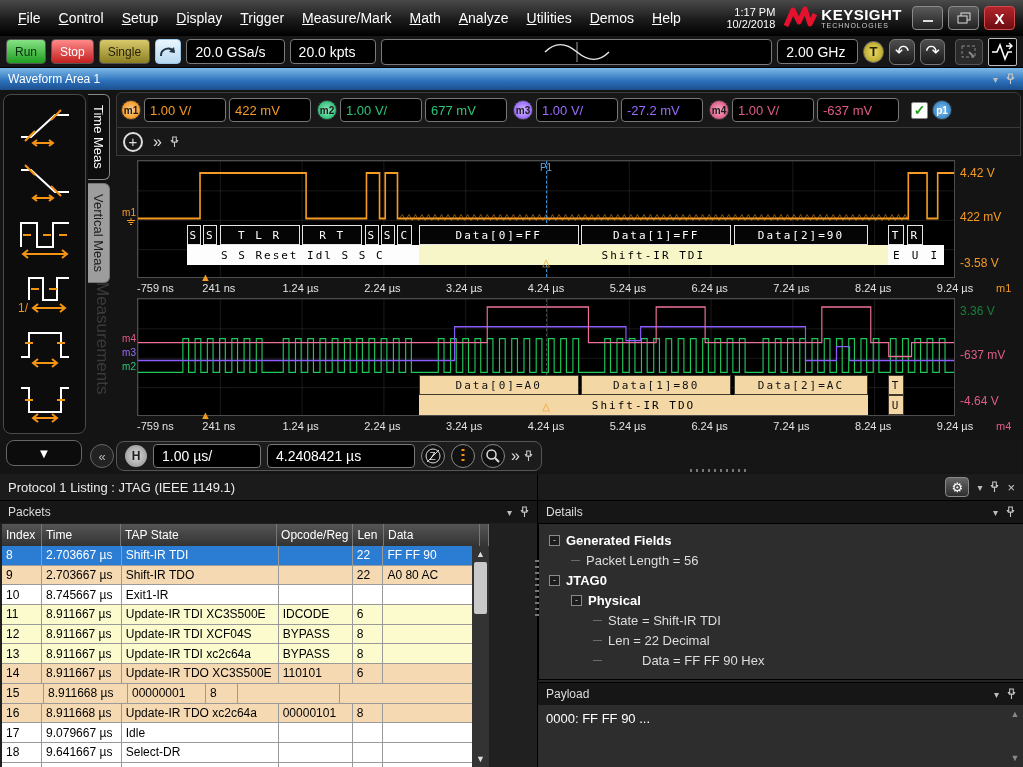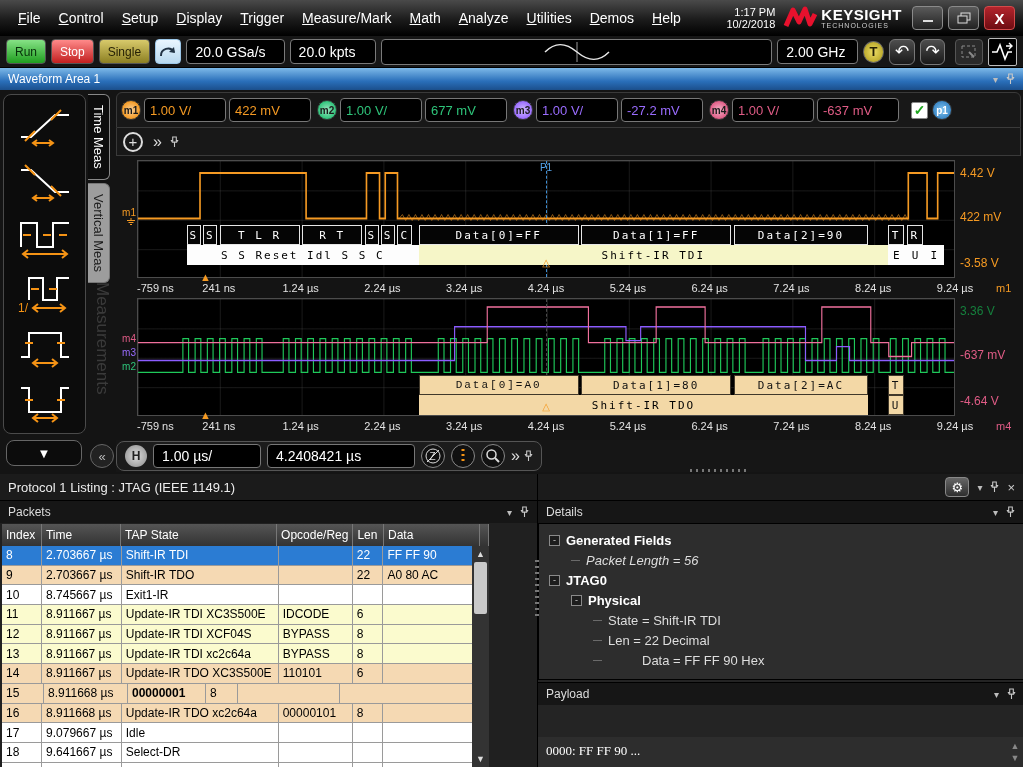--- a/index.html
+++ b/index.html
@@ -145,21 +145,21 @@
            color:#fff;font-size:13px;display:flex;align-items:center;justify-content:center;}
   #tree{position:absolute;left:0;top:49px;width:486px;height:157px;background:#2d2d2d;border:1px solid #000;
         padding:6px 0;overflow:hidden;font-size:13px;color:#dedede;}
   .trow{height:20px;display:flex;align-items:center;gap:6px;}
   .trow .b{font-weight:bold;color:#fff;}
   .exp{width:11px;height:11px;border:1px solid #8a8a8a;background:#1d1d1d;color:#ccc;font-size:9px;line-height:9px;
        display:flex;align-items:center;justify-content:center;}
   .dash{width:9px;border-top:1px solid #6a6a6a;}
   #payhead{position:absolute;left:0;top:208px;width:486px;}
   #paybody{position:absolute;left:0;top:231px;width:486px;bottom:0;background:#2d2d2d;
-           font-family:Liberation Serif, serif;font-size:13px;color:#fff;padding:6px 8px;margin-top:32px;}
+           font-family:Liberation Sans, sans-serif;font-size:13px;color:#fff;padding:6px 8px;}
   #payscroll{position:absolute;right:2px;top:0;bottom:0;width:14px;display:flex;flex-direction:column;
              justify-content:space-between;align-items:center;padding:4px 0;color:#888;font-size:9px;}
   #vsplitdots{position:absolute;left:535px;top:560px;width:4px;height:60px;
               background:repeating-linear-gradient(#777 0 2px,transparent 2px 6px);}
   #hsplitdots{position:absolute;left:690px;top:469px;width:60px;height:3px;
               background:repeating-linear-gradient(90deg,#777 0 2px,transparent 2px 6px);}
   .pin svg{display:block;}
 </style>
 </head>
 <body>
@@ -400,21 +400,21 @@
   <div class="vlab" style="top:256px;color:#f59a23">-3.58 V</div>
 
   <div id="plot2" class="plot">
     <svg viewBox="0 0 1000 117" preserveAspectRatio="none">
       <path id="trace2g" fill="none" stroke="#1fc95a" stroke-width="1.4" d="M0,74 H55 V40 H62 V74 H70 V40 H77 V74 H85 V40 H92 V74 H100 V40 H107 V74 H115 V40 H122 V74 H130 V40 H137 V74 H145 V40 H152 V74 H178 H178 V40 H185 V74 H193 V40 H200 V74 H208 V40 H215 V74 H223 V40 H230 V74 H238 V40 H245 V74 H253 V40 H260 V74 H268 V40 H275 V74 H283 V40 H290 V74 H298 V40 H305 V74 H313 V40 H320 V74 H328 V40 H335 V74 H368 H368 V40 H375 V74 H383 V40 H390 V74 H398 V40 H405 V74 H413 V40 H420 V74 H428 V40 H435 V74 H443 V40 H450 V74 H458 V40 H465 V74 H473 V40 H480 V74 H488 V40 H495 V74 H503 V40 H510 V74 H518 V40 H525 V74 H533 V40 H540 V74 H572 H572 V40 H579 V74 H587 V40 H594 V74 H602 V40 H609 V74 H617 V40 H624 V74 H632 V40 H639 V74 H647 V40 H654 V74 H662 V40 H669 V74 H677 V40 H684 V74 H692 V40 H699 V74 H707 V40 H714 V74 H722 V40 H729 V74 H737 V40 H744 V74 H766 H766 V40 H773 V74 H781 V40 H788 V74 H796 V40 H803 V74 H811 V40 H818 V74 H826 V40 H833 V74 H841 V40 H848 V74 H856 V40 H863 V74 H871 V40 H878 V74 H886 V40 H893 V74 H901 V40 H908 V74 H922 H922 V40 H929 V74 H937 V40 H944 V74 H952 V40 H959 V74 H967 V40 H974 V74 H982 V40 H989 V74 H1000"></path>
       <path id="trace2p" fill="none" stroke="#8c5cff" stroke-width="1.4" d="M0,62 H388 V28 H598 V42 H616 V28 H818 V62 H856 V48 H872 V62 H1000"></path>
       <path id="trace2k" fill="none" stroke="#f0709d" stroke-width="1.4" d="M0,44 H428 V8 H552 V44 H635 V8 H695 V44 H838 V8 H898 V44 H920 V58 H948 V44 H1000"></path>
     </svg>
     <div class="grayline"></div>
     <div class="decode" id="dec2a" style="top:76px">
-        <div class="seg tanbox" style="left: 34.4%; width: 19.6%; font-family: Liberation Mono, monospace;">Data[0]=A0</div>
+        <div class="seg tanbox" style="left: 34.4%; width: 19.6%;">Data[0]=A0</div>
         <div class="seg tanbox" style="left: 54.3%; width: 18.4%;">Data[1]=80</div>
         <div class="seg tanbox" style="left: 73%; width: 16.5%;">Data[2]=AC</div>
         <div class="seg tanbox" style="left: 91.9%; width: 2%;">T</div>
       </div>
     <div class="decode" id="dec2b" style="top:96px">
         <div class="seg tan" style="left: 34.4%; width: 55.1%;">Shift-IR TDO</div>
         <div class="seg tanbox" style="left: 91.9%; width: 2%;">U</div>
       </div>
     <div class="tri-h" style="left:50%;bottom:4px;transform:translateX(-50%);z-index:3">△</div>
   </div>
@@ -556,21 +556,21 @@
             <div class="c" style="width: 84px;">8.911667 µs</div>
             <div class="c" style="width: 166px;">Update-IR TDO XC3S500E</div>
             <div class="c" style="width: 78px;">110101</div>
             <div class="c" style="width: 32px;">6</div>
             <div class="c" style="width: 102px;"></div>
             <div class="c" style="flex: 1 1 0%;"></div>
           </div>
           <div class="prow tdo">
             <div class="c" style="width: 42px;">15</div>
             <div class="c" style="width: 84px;">8.911668 µs</div>
-            <div class="c" style="width: 78px; font-weight: bold;">00000001</div>
+            <div class="c" style="width: 78px;">00000001</div>
             <div class="c" style="width: 32px;">8</div>
             <div class="c" style="width: 102px;"></div>
             <div class="c" style="flex: 1 1 0%;"></div>
           </div>
           <div class="prow tdo">
             <div class="c" style="width: 42px;">16</div>
             <div class="c" style="width: 84px;">8.911668 µs</div>
             <div class="c" style="width: 166px;">Update-IR TDO xc2c64a</div>
             <div class="c" style="width: 78px;">00000101</div>
             <div class="c" style="width: 32px;">8</div>
@@ -633,21 +633,21 @@
               <path d="M3 1 H7 V5 H8.4 L7.4 6.6 H2.6 L1.6 5 H3 Z M5 6.6 V12" stroke="#c8c8c8" stroke-width="1.2" fill="none"></path>
             </svg>
           </span>
       </span>
     </div>
     <div id="tree">
         <div class="trow" style="padding-left: 10px;">
           <span class="exp">-</span>
           <span class="b">Generated Fields</span>
         </div>
-        <div class="trow" style="padding-left: 32px; font-style: italic;">
+        <div class="trow" style="padding-left: 32px;">
           <span class="dash"></span>
           <span>Packet Length = 56</span>
         </div>
         <div class="trow" style="padding-left: 10px;">
           <span class="exp">-</span>
           <span class="b">JTAG0</span>
         </div>
         <div class="trow" style="padding-left: 32px;">
           <span class="exp">-</span>
           <span class="b">Physical</span>

